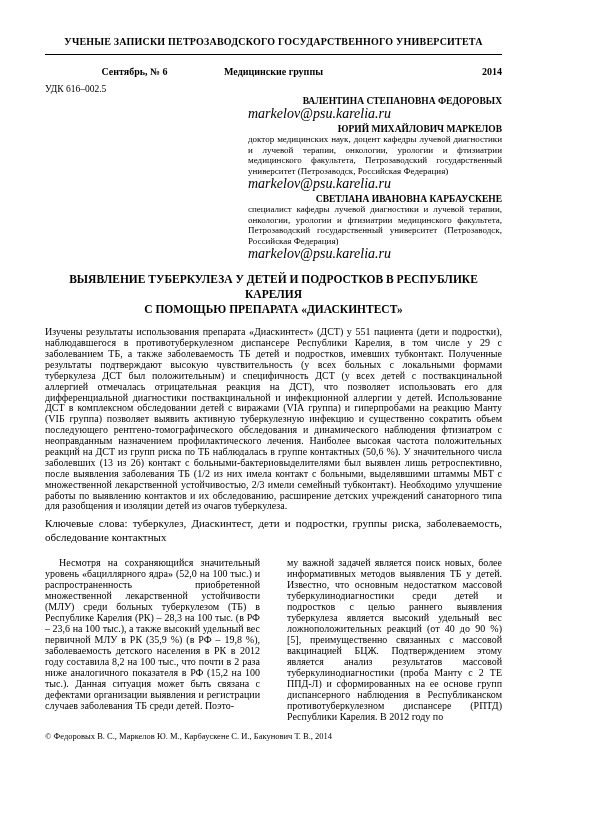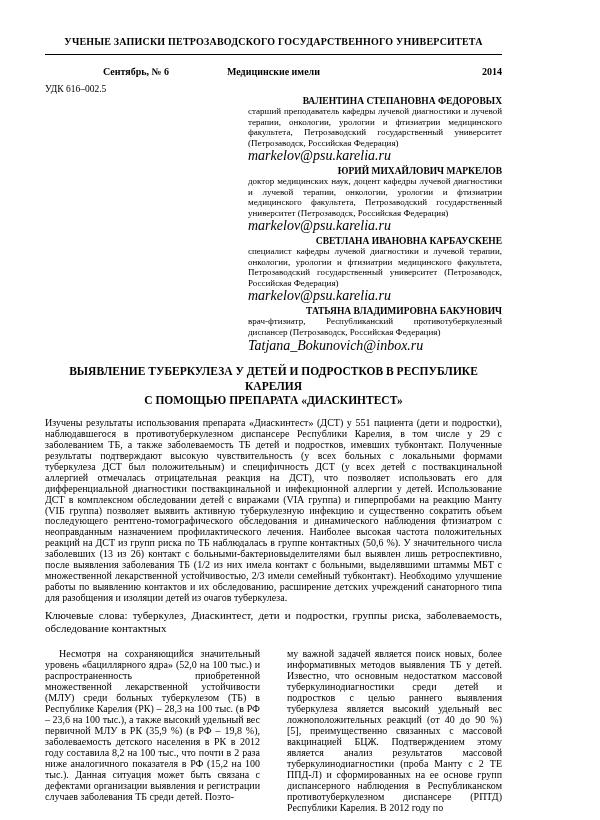--- a/index.html
+++ b/index.html
@@ -104,51 +104,45 @@
 </head>
 <body>
 
 <div class="page">
 
   <div class="jheader">УЧЕНЫЕ ЗАПИСКИ ПЕТРОЗАВОДСКОГО ГОСУДАРСТВЕННОГО УНИВЕРСИТЕТА</div>
   <hr class="rule">
 
   <div class="meta">
     <span class="meta-left">Сентябрь, № 6</span>
-    <span class="meta-center">Медицинские имели</span>
+    <span class="meta-center">Медицинские группы</span>
     <span class="meta-right">2014</span>
   </div>
 
   <div class="udc">УДК 616–002.5</div>
 
   <div class="authors">
 
     <div class="author">
       <div class="author-name">ВАЛЕНТИНА СТЕПАНОВНА ФЕДОРОВЫХ</div>
-      <div class="author-desc">старший преподаватель кафедры лучевой диагностики и лучевой терапии, онкологии, урологии и фтизиатрии медицинского факультета, Петрозаводский государственный университет (Петрозаводск, Российская Федерация)</div>
       <div class="author-email">markelov@psu.karelia.ru</div>
     </div>
 
     <div class="author">
       <div class="author-name">ЮРИЙ МИХАЙЛОВИЧ МАРКЕЛОВ</div>
       <div class="author-desc">доктор медицинских наук, доцент кафедры лучевой диагностики и лучевой терапии, онкологии, урологии и фтизиатрии медицинского факультета, Петрозаводский государственный университет (Петрозаводск, Российская Федерация)</div>
       <div class="author-email">markelov@psu.karelia.ru</div>
     </div>
 
     <div class="author">
       <div class="author-name">СВЕТЛАНА ИВАНОВНА КАРБАУСКЕНЕ</div>
       <div class="author-desc">специалист кафедры лучевой диагностики и лучевой терапии, онкологии, урологии и фтизиатрии медицинского факультета, Петрозаводский государственный университет (Петрозаводск, Российская Федерация)</div>
       <div class="author-email">markelov@psu.karelia.ru</div>
     </div>
 
-    <div class="author">
-      <div class="author-name">ТАТЬЯНА ВЛАДИМИРОВНА БАКУНОВИЧ</div>
-      <div class="author-desc">врач-фтизиатр, Республиканский противотуберкулезный диспансер (Петрозаводск, Российская Федерация)</div>
-      <div class="author-email">Tatjana_Bokunovich@inbox.ru</div>
-    </div>
 
   </div>
 
   <div class="title">
     <div>ВЫЯВЛЕНИЕ ТУБЕРКУЛЕЗА У ДЕТЕЙ И ПОДРОСТКОВ В РЕСПУБЛИКЕ КАРЕЛИЯ</div>
     <div>С ПОМОЩЬЮ ПРЕПАРАТА «ДИАСКИНТЕСТ»</div>
   </div>
 
   <p class="abstract">Изучены результаты использования препарата «Диаскинтест» (ДСТ) у 551 пациента (дети и подростки), наблюдавшегося в противотуберкулезном диспансере Республики Карелия, в том числе у 29 с заболеванием ТБ, а также заболеваемость ТБ детей и подростков, имевших тубконтакт. Полученные результаты подтверждают высокую чувствительность (у всех больных с локальными формами туберкулеза ДСТ был положительным) и специфичность ДСТ (у всех детей с поствакцинальной аллергией отмечалась отрицательная реакция на ДСТ), что позволяет использовать его для дифференциальной диагностики поствакцинальной и инфекционной аллергии у детей. Использование ДСТ в комплексном обследовании детей с виражами (VIА группа) и гиперпробами на реакцию Манту (VIБ группа) позволяет выявить активную туберкулезную инфекцию и существенно сократить объем последующего рентгено-томографического обследования и динамического наблюдения фтизиатром с неоправданным назначением профилактического лечения. Наиболее высокая частота положительных реакций на ДСТ из групп риска по ТБ наблюдалась в группе контактных (50,6 %). У значительного числа заболевших (13 из 26) контакт с больными-бактериовыделителями был выявлен лишь ретроспективно, после выявления заболевания ТБ (1/2 из них имела контакт с больными, выделявшими штаммы МБТ с множественной лекарственной устойчивостью, 2/3 имели семейный тубконтакт). Необходимо улучшение работы по выявлению контактов и их обследованию, расширение детских учреждений санаторного типа для разобщения и изоляции детей из очагов туберкулеза.</p>
 

